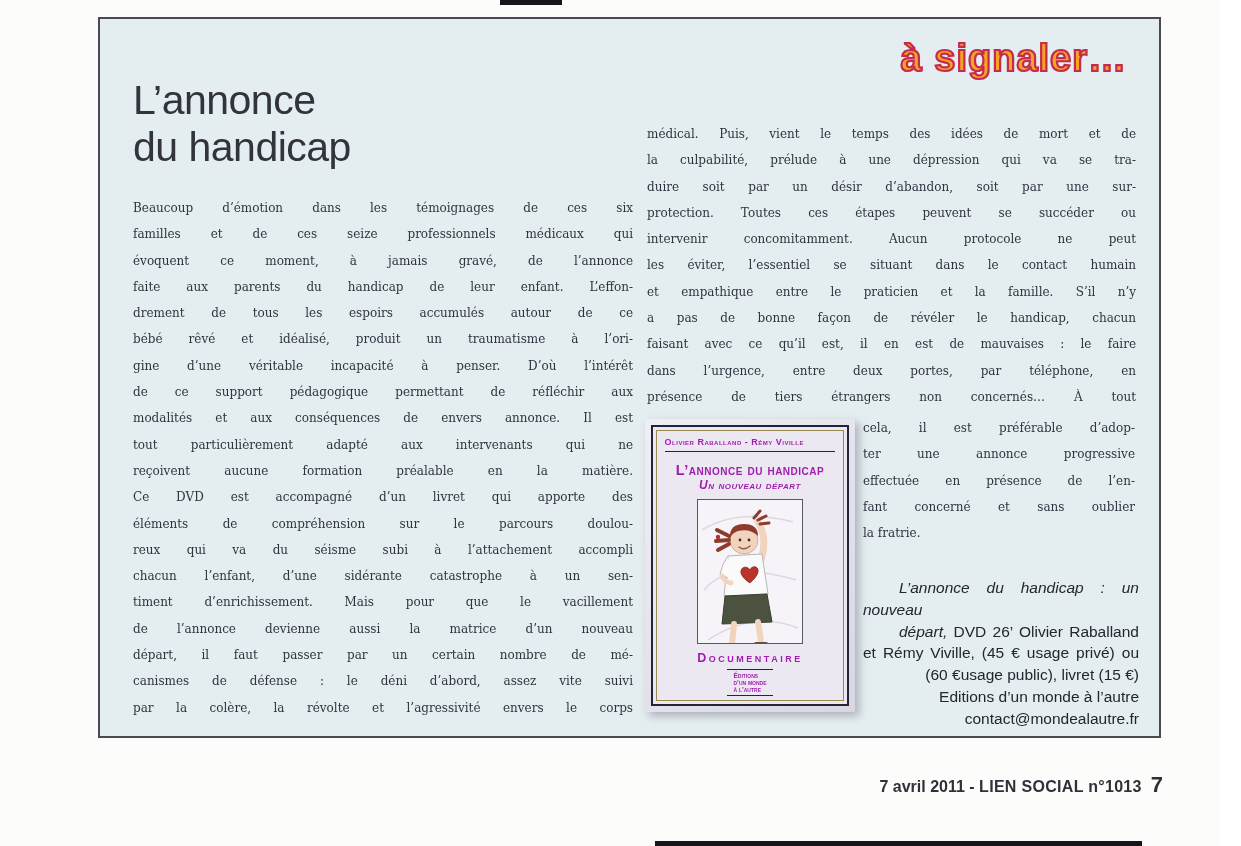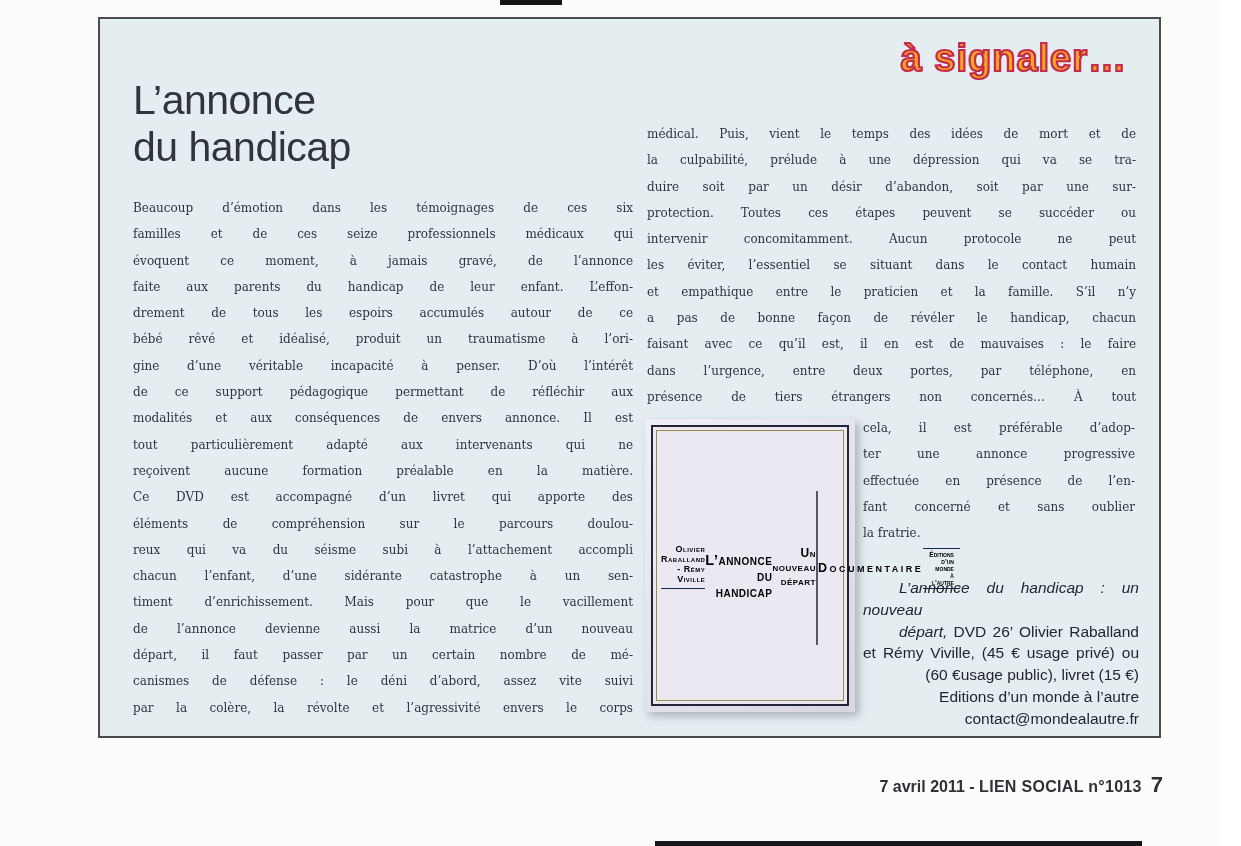--- a/index.html
+++ b/index.html
@@ -35,26 +35,26 @@
   .tline{text-align:justify;text-align-last:justify;white-space:normal;}
   .tline.last-left{text-align-last:left;}
 
   
   .dvd{position:absolute;left:545px;top:400px;width:210px;height:293px;
        background:linear-gradient(135deg,#f0eef5,#d9d6e2);padding:6px;box-sizing:border-box;
        box-shadow:4px 4px 8px rgba(70,70,95,.35);}
   .cover-frame{width:100%;height:100%;box-sizing:border-box;border:2px solid #23233a;
                background:#ece8f2;padding:3px;}
   .cover-inner{width:100%;height:100%;box-sizing:border-box;border:1px solid #9a8a50;
-               display:flex;flex-direction:row;align-items:center;
-               padding:6px 4px 4px;color:#000000;text-align:right;}
+               display:flex;flex-direction:column;align-items:center;
+               padding:6px 4px 4px;color:#a21caf;text-align:left;}
   .cvr-authors{font-size:9px;font-weight:700;font-variant:small-caps;letter-spacing:.5px;
                border-bottom:1px solid #1a2456;padding-bottom:4px;width:96%;}
-  .cvr-title{font-size:14.5px;font-weight:700;font-variant:small-caps;letter-spacing:.5px;margin-top:19px;}
-  .cvr-sub{font-size:12px;font-weight:700;font-variant:small-caps;letter-spacing:.5px;}
+  .cvr-title{font-size:14.5px;font-weight:700;font-variant:small-caps;letter-spacing:.5px;margin-top:10px;}
+  .cvr-sub{font-size:12px;font-weight:700;font-style:italic;font-variant:small-caps;letter-spacing:.5px;}
   .illus{width:104px;height:152px;margin:7px auto 5px;border:1px solid #55566b;
          background:#f7f4f9;overflow:hidden;}
   .cvr-genre{font-size:12.5px;font-weight:700;font-variant:small-caps;letter-spacing:2.5px;margin-top:2px;}
   .cvr-pub{margin-top:4px;font-size:6.5px;font-weight:700;line-height:7px;
            font-variant:small-caps;border-top:1px solid #1a2456;border-bottom:1px solid #1a2456;
            padding:2px 6px;}
 
   
   .caption{position:absolute;left:763px;top:558px;width:276px;
            font-size:15.5px;line-height:21.8px;color:#23262e;}

